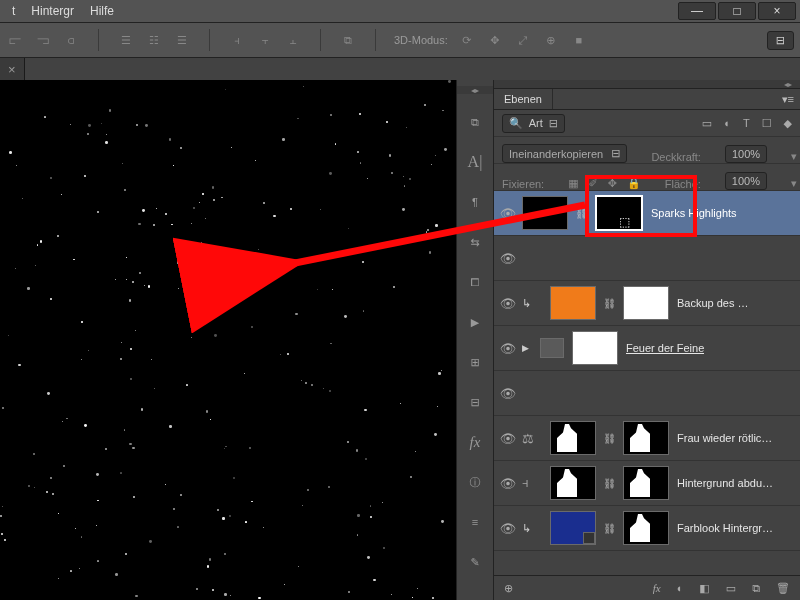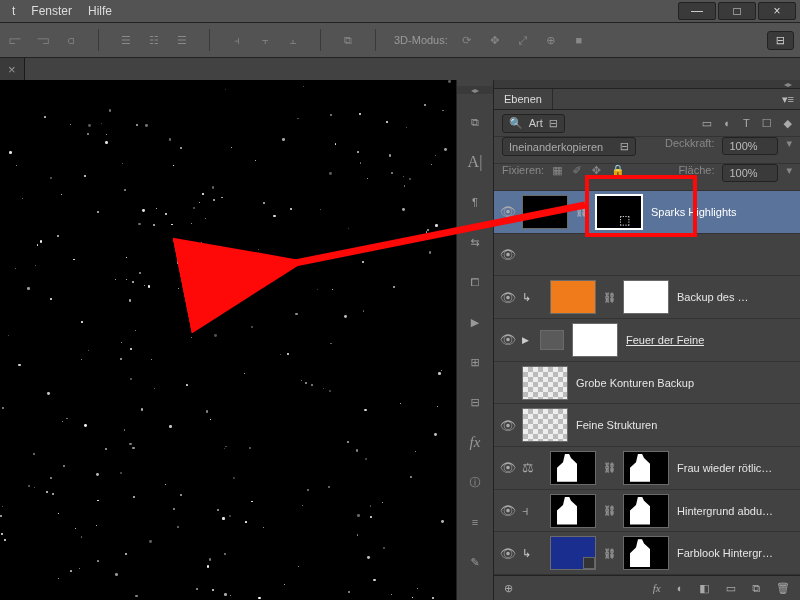--- a/index.html
+++ b/index.html
@@ -25,21 +25,21 @@
 .panels-strip .pico{width:24px;height:24px;margin-top:14px;display:flex;align-items:center;justify-content:center;color:#999}
 .right{flex:1;background:#424242;display:flex;flex-direction:column;min-width:0}
 .right .collapse{height:8px;background:#3a3a3a;display:flex;align-items:center;justify-content:flex-end;padding-right:8px;color:#888;font-size:8px;border-bottom:1px solid #222}
 .panel-tab{height:20px;background:#424242;display:flex;align-items:center;border-bottom:1px solid #222}
 .panel-tab .t{padding:0 10px;height:100%;display:flex;align-items:center;font-size:11px;color:#ddd;background:#424242;border-right:1px solid #2a2a2a}
 .panel-tab .menu{margin-left:auto;padding:0 6px;color:#bbb;font-size:11px}
 .row1{height:26px;display:flex;align-items:center;padding:0 8px;gap:16px;border-bottom:1px solid #333}
 .row1 .filter{background:#3a3a3a;border:1px solid #222;border-radius:3px;padding:2px 6px;display:flex;align-items:center;gap:6px;color:#ccc;font-size:11px}
 .row1 .filter .arrow{color:#aaa}
 .row1 .icons{margin-left:auto;display:flex;gap:12px;color:#aaa}
-.row2,.row3{height:26px;display:flex;align-items:flex-start;padding:0 8px;gap:8px;border-bottom:1px solid #333;font-size:11px}
+.row2,.row3{height:26px;display:flex;align-items:flex-end;padding:0 8px;gap:24px;border-bottom:1px solid #333;font-size:11px}
 .row2 .blend{background:#3a3a3a;border:1px solid #222;border-radius:3px;padding:2px 6px;color:#aaa;display:flex;align-items:center;gap:8px;width:120px;justify-content:space-between}
 .row2 .lbl,.row3 .lbl{margin-left:auto;color:#888}
 .valbox{background:#3a3a3a;border:1px solid #222;border-radius:3px;padding:2px 6px;color:#bbb;width:42px;text-align:left}
 .row3 .locklbl{color:#888}
 .row3 .lockicons{display:flex;gap:10px;color:#888}
 .layers{flex:1;overflow:hidden;display:flex;flex-direction:column}
 .layer{display:flex;align-items:center;height:44px;border-bottom:1px solid #333;padding-right:8px}
 .layer.selected{background:#5a739a}
 .eye{width:28px;display:flex;align-items:center;justify-content:center;color:#aaa;font-size:13px}
 .lbody{flex:1;display:flex;align-items:center;gap:8px;min-width:0}
@@ -65,21 +65,21 @@
 .tinycursor{position:absolute;left:50%;top:55%;color:#fff;font-size:12px}
 .silh{position:absolute;inset:0;background:#000}
 .silh::after{content:"";position:absolute;left:6px;top:2px;width:20px;height:28px;background:#fff;clip-path:polygon(40% 0,60% 0,70% 15%,100% 35%,100% 100%,0 100%,0 50%,30% 30%)}
 .thumb.smart::after{content:"";position:absolute;right:0;bottom:0;width:10px;height:10px;background:#333;border:1px solid #666}
 </style>
 </head>
 <body>
 
 <div class="topbar">
   <span class="menu-item">t</span>
-  <span class="menu-item">Fenster</span>
+  <span class="menu-item">Hintergr</span>
   <span class="menu-item">Hilfe</span>
   <div class="winctrl">
     <div>—</div>
     <div>□</div>
     <div>×</div>
   </div>
 </div>
 
 <div class="optbar">
   <div class="grp">
@@ -437,32 +437,21 @@
         <div class="layer">
           <div class="eye">👁</div>
           <div class="lbody">
             <div class="caret">▶</div>
             <div class="folder"></div>
             <div class="thumb white" style="width: 44px;"></div>
             <div class="lname link">Feuer der Feine </div>
           </div>
         </div>
         <div class="layer">
-          <div class="eye"></div>
-          <div class="lbody">
-            <div class="thumb checker"></div>
-            <div class="lname">Grobe Konturen Backup</div>
-          </div>
-        </div>
-        <div class="layer">
-          <div class="eye">👁</div>
-          <div class="lbody">
-            <div class="thumb checker"></div>
-            <div class="lname">Feine Strukturen</div>
-          </div>
+          <div class="eye">👁</div>
         </div>
         <div class="layer">
           <div class="eye">👁</div>
           <div class="lbody">
             <div class="indent"><span class="scales">⚖</span></div>
             <div class="thumb">
               <div class="silh"></div>
             </div>
             <div class="masklink">⛓</div>
             <div class="thumb">

